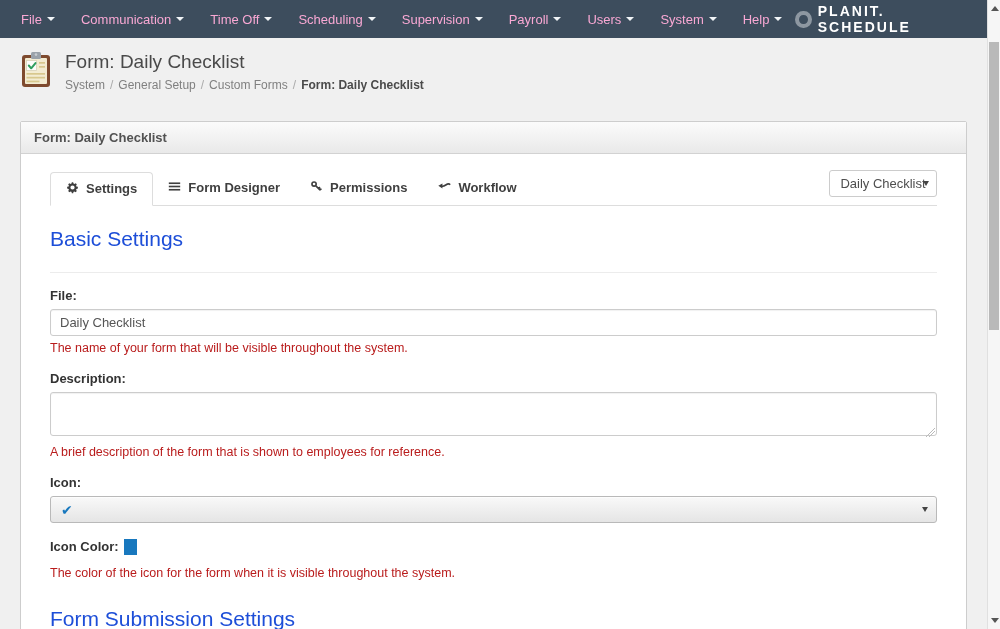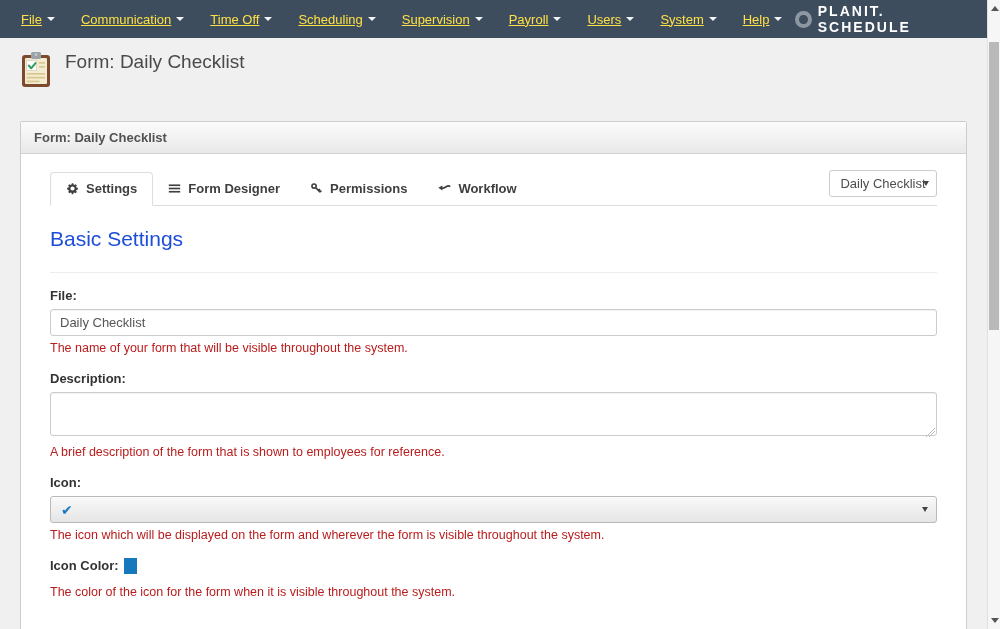--- a/index.html
+++ b/index.html
@@ -8,21 +8,21 @@
 
   
   .scrollbar { position:absolute; top:0; right:0; width:13px; height:629px; background:#f6f6f6; border-left:1px solid #e0e0e0; z-index:50; }
   .sb-arrow { position:absolute; left:3px; width:0; height:0; }
   .sb-up { top:6px; border-left:4px solid transparent; border-right:4px solid transparent; border-bottom:5px solid #555; }
   .sb-down { bottom:6px; border-left:4px solid transparent; border-right:4px solid transparent; border-top:5px solid #555; }
   .sb-thumb { position:absolute; left:1px; top:42px; width:10px; height:288px; background:#b9b9b9; }
 
   
   .navbar { height:38px; width:987px; background:#3d4d5d; display:flex; align-items:stretch; padding-left:8px; }
-  .nav-item { display:flex; align-items:center; padding:0 13px; color:#fde047; font-size:13px; cursor:pointer; white-space:nowrap;text-decoration:underline; }
+  .nav-item { display:flex; align-items:center; padding:0 13px; color:#f9a8d4; font-size:13px; cursor:pointer; white-space:nowrap; }
   .caret-w { display:inline-block; width:0; height:0; border-left:4px solid transparent; border-right:4px solid transparent; border-top:4px solid #f2f5f8; margin-left:5px; }
   .logo { margin-left:auto; display:flex; align-items:center; padding-right:16px; }
   .logo-ring { width:17px; height:17px; border-radius:50%; border:4px solid #8d97a1; margin-right:6px; }
   .logo-text { color:#fff; font-size:14px; font-weight:bold; letter-spacing:2px; }
 
   
   .page-header { height:83px; padding:11px 20px 0; display:flex; align-items:flex-start; }
   .ph-icon { margin-right:13px; margin-top:2px; }
   .ph-title { font-size:19px; color:#4a4a4a; line-height:26px; }
   .breadcrumb { margin-top:3px; font-size:12px; color:#808080; }
@@ -30,21 +30,21 @@
   .breadcrumb .sep { margin:0 5px; color:#aaa; }
   .breadcrumb .current { font-weight:bold; color:#4a4a4a; }
 
   
   .panel { position:absolute; left:20px; top:121px; width:947px; min-height:540px; background:#fff; border:1px solid #cdcdcd; border-radius:2px; }
   .panel-heading { height:32px; line-height:31px; padding:0 13px; background:linear-gradient(#fbfbfb,#e9e9e9); border-bottom:1px solid #d2d2d2; font-size:13px; font-weight:bold; color:#525252; }
   .panel-body { padding:14px 29px 20px; position:relative; }
 
   
   .tab-row { position:relative; border-bottom:1px solid #ddd; display:flex; margin-top:4px; }
-  .tab { padding:8px 15px 9px; font-size:13px; font-weight:600; color:#3f3f3f; cursor:pointer; display:flex; align-items:center; margin-bottom:-1px; white-space:nowrap; }
+  .tab { padding:8px 15px 9px; font-size:13px; font-weight:600; color:#3f3f3f; cursor:pointer; display:flex; align-items:flex-start; margin-bottom:-1px; white-space:nowrap; }
   .tab.active { background:#fff; border:1px solid #ddd; border-bottom:1px solid #fff; border-radius:4px 4px 0 0; }
   .tab .ticon { margin-right:7px; display:inline-flex; }
   .form-selector { position:absolute; right:0; top:-2px; width:108px; height:27px; background:#fff; border:1px solid #ccc; border-radius:3px; display:flex; align-items:center; justify-content:center; font-size:13px; color:#4e4e4e; cursor:pointer; }
   .form-selector .dcaret { position:absolute; right:7px; }
   .dcaret { width:0; height:0; border-left:3.5px solid transparent; border-right:3.5px solid transparent; border-top:5px solid #444; }
 
   
   .section-title { margin-top:21px; font-size:21px; font-weight:400; color:#1d4ed8; padding-bottom:21px; border-bottom:1px solid #ececec; margin-bottom:13px; }
   .form-group { margin-bottom:14px; }
   .ctrl-label { display:inline-block; font-size:13px; font-weight:bold; color:#333; margin-bottom:6px; }
@@ -118,20 +118,23 @@
         <path d="M8.8 14.5 l2.4 2.8 l4.3 -5.2" fill="none" stroke="#2f9e5f" stroke-width="2" stroke-linecap="round" stroke-linejoin="round"></path>
         <rect x="19" y="11" width="6" height="1.7" fill="#d8c88e"></rect>
         <rect x="19" y="15" width="6" height="1.7" fill="#d8c88e"></rect>
         <rect x="6.5" y="22" width="18.5" height="1.7" fill="#d8c88e"></rect>
         <rect x="6.5" y="25.8" width="18.5" height="1.7" fill="#d8c88e"></rect>
         <rect x="6.5" y="29.6" width="13" height="1.7" fill="#d8c88e"></rect>
       </svg>
     </div>
     <div>
       <div class="ph-title">Form: Daily Checklist</div>
+      <div class="breadcrumb">
+        <span class="crumb">System</span><span class="sep">/</span><span class="crumb">General Setup</span><span class="sep">/</span><span class="crumb">Custom Forms</span><span class="sep">/</span><span class="current">Form: Daily Checklist</span>
+      </div>
     </div>
   </div>
 
   <div class="panel">
     <div class="panel-heading">Form: Daily Checklist</div>
     <div class="panel-body">
 
       <div class="tab-row">
         <div class="tab active">
           <span class="ticon">
@@ -193,21 +196,20 @@
         </div>
         <div class="help-text">A brief description of the form that is shown to employees for reference.</div>
       </div>
 
       <div class="form-group">
         <label class="ctrl-label">Icon:</label>
         <div class="icon-select">
           <span class="check-glyph">✔</span>
           <span class="dcaret"></span>
         </div>
-        <div class="help-text">The icon which will be displayed on the form and wherever the form is visible throughout the system.</div>
       </div>
 
       <div class="form-group">
         <div>
           <label class="ctrl-label" style="margin-bottom:2px;">Icon Color:</label><span class="color-swatch"></span>
         </div>
         <div class="help-text" style="margin-top:10px;">The color of the icon for the form when it is visible throughout the system.</div>
       </div>
 
       <div class="section-title" style="margin-top:27px;">Form Submission Settings</div>

